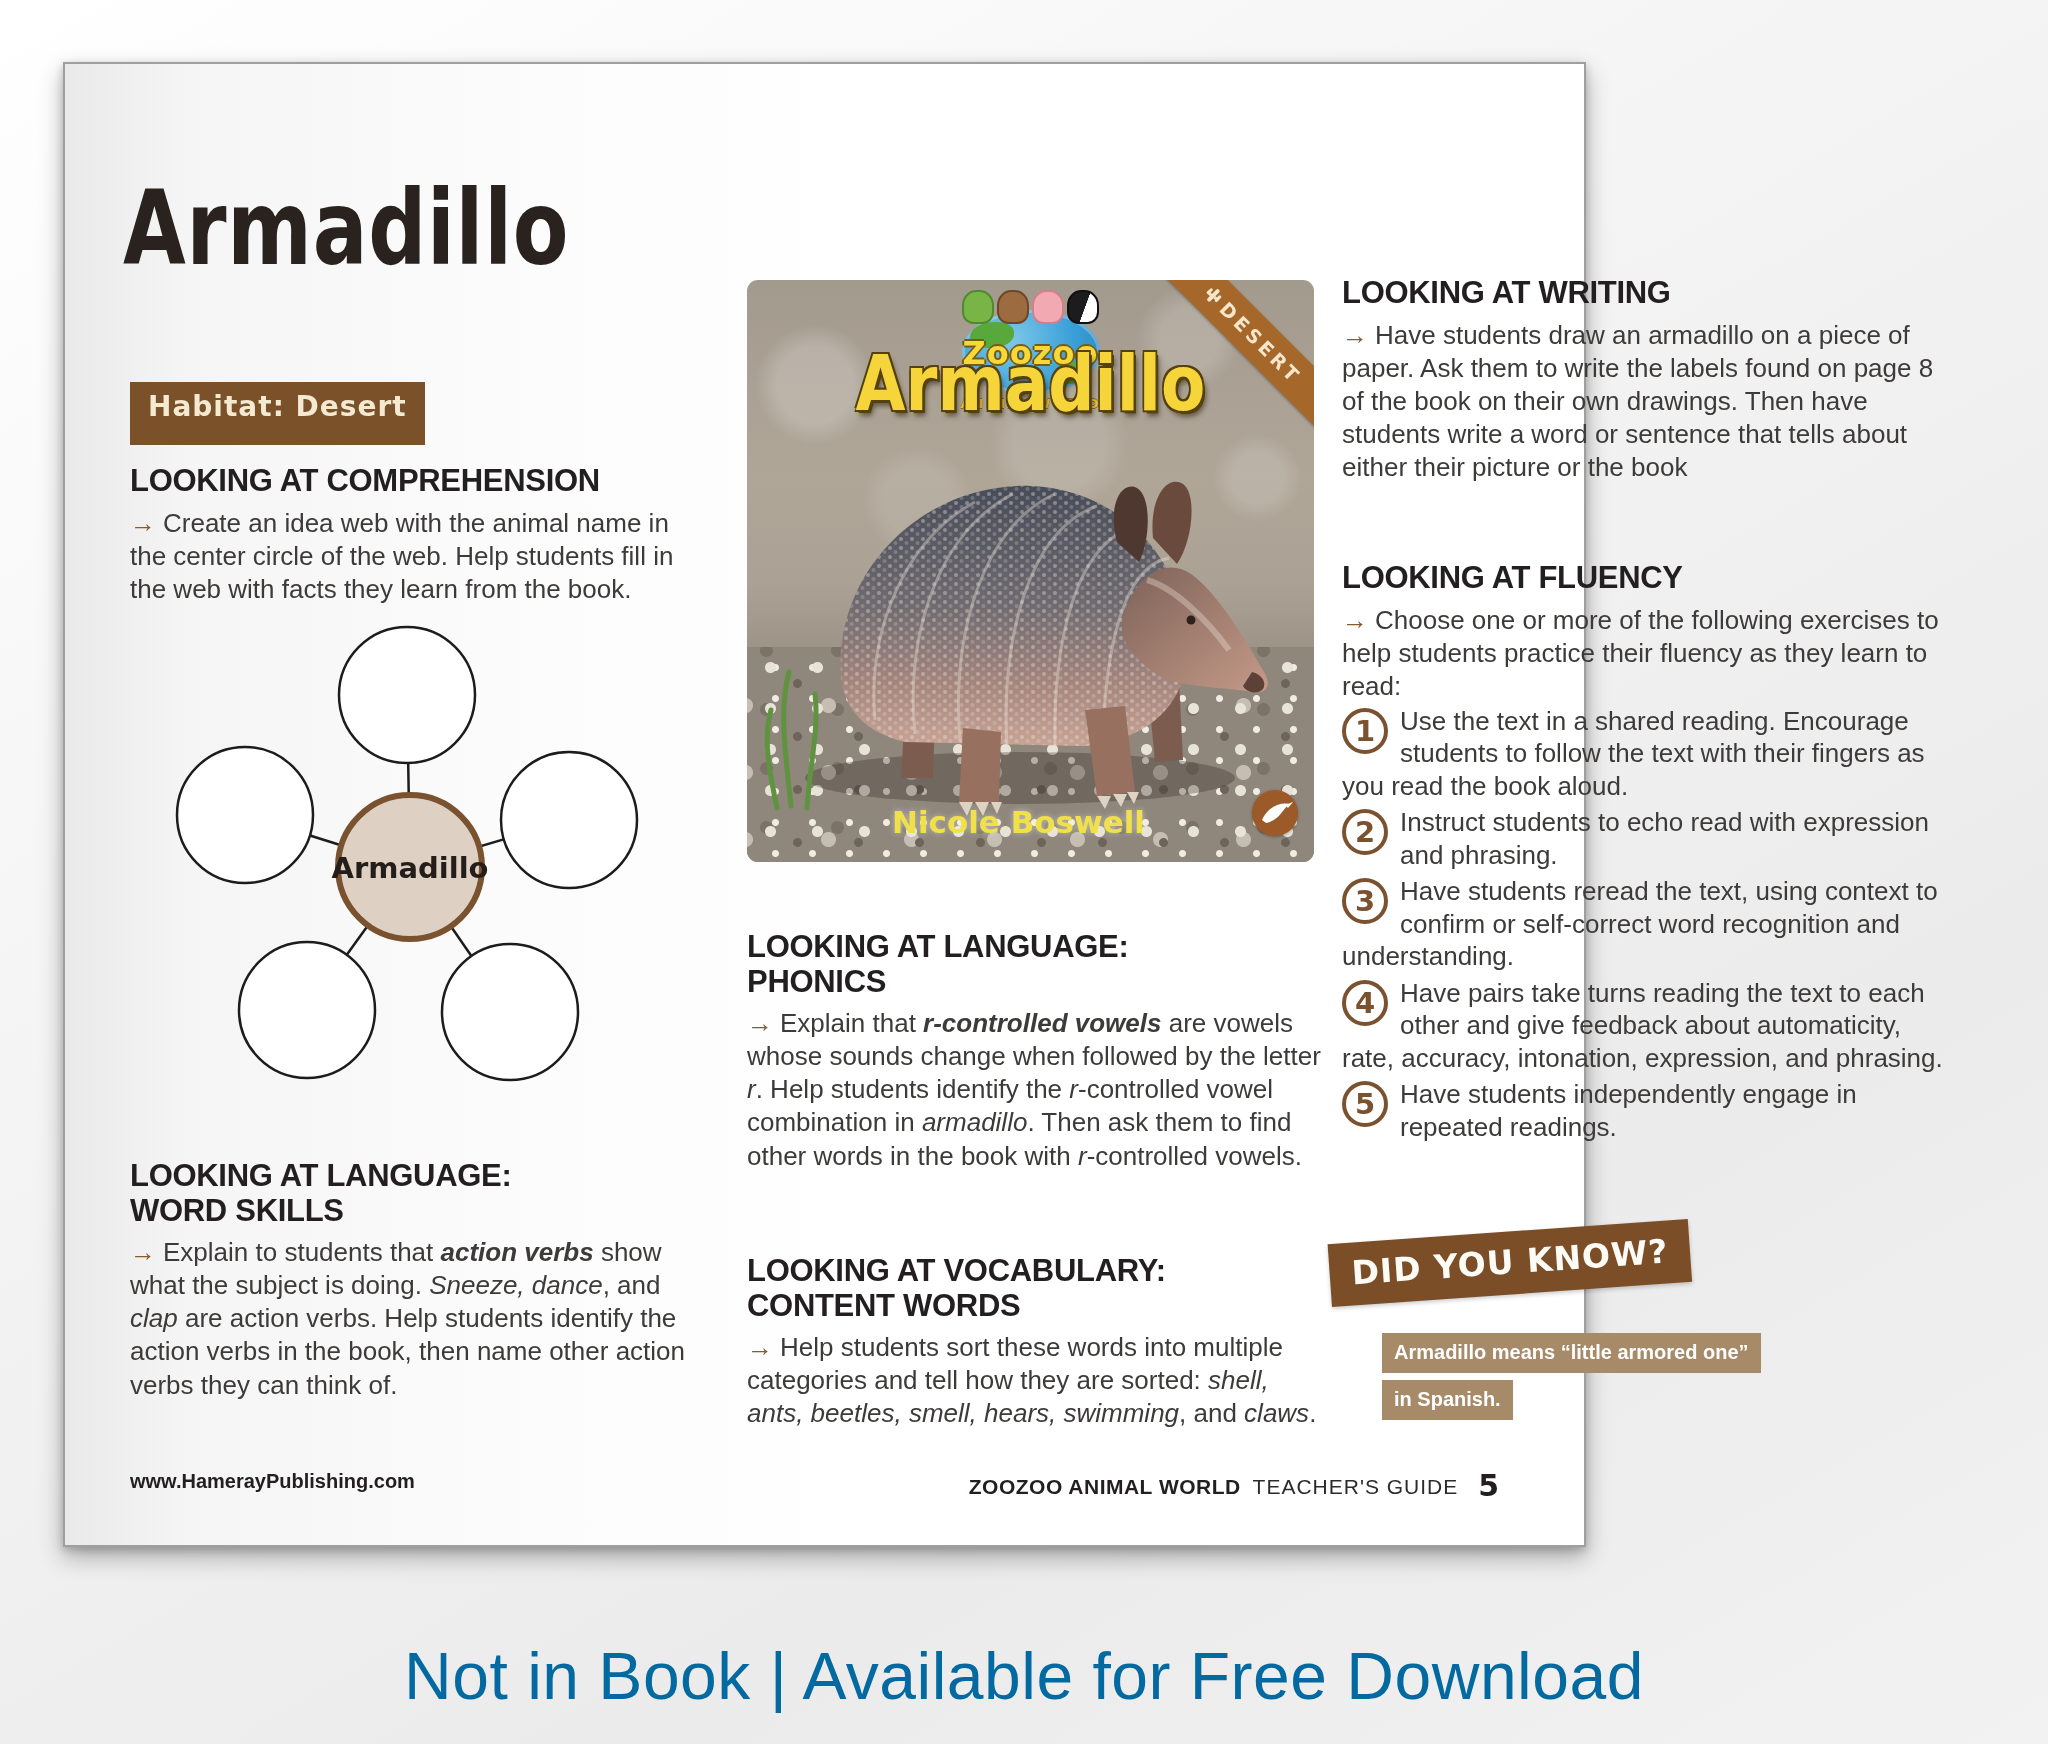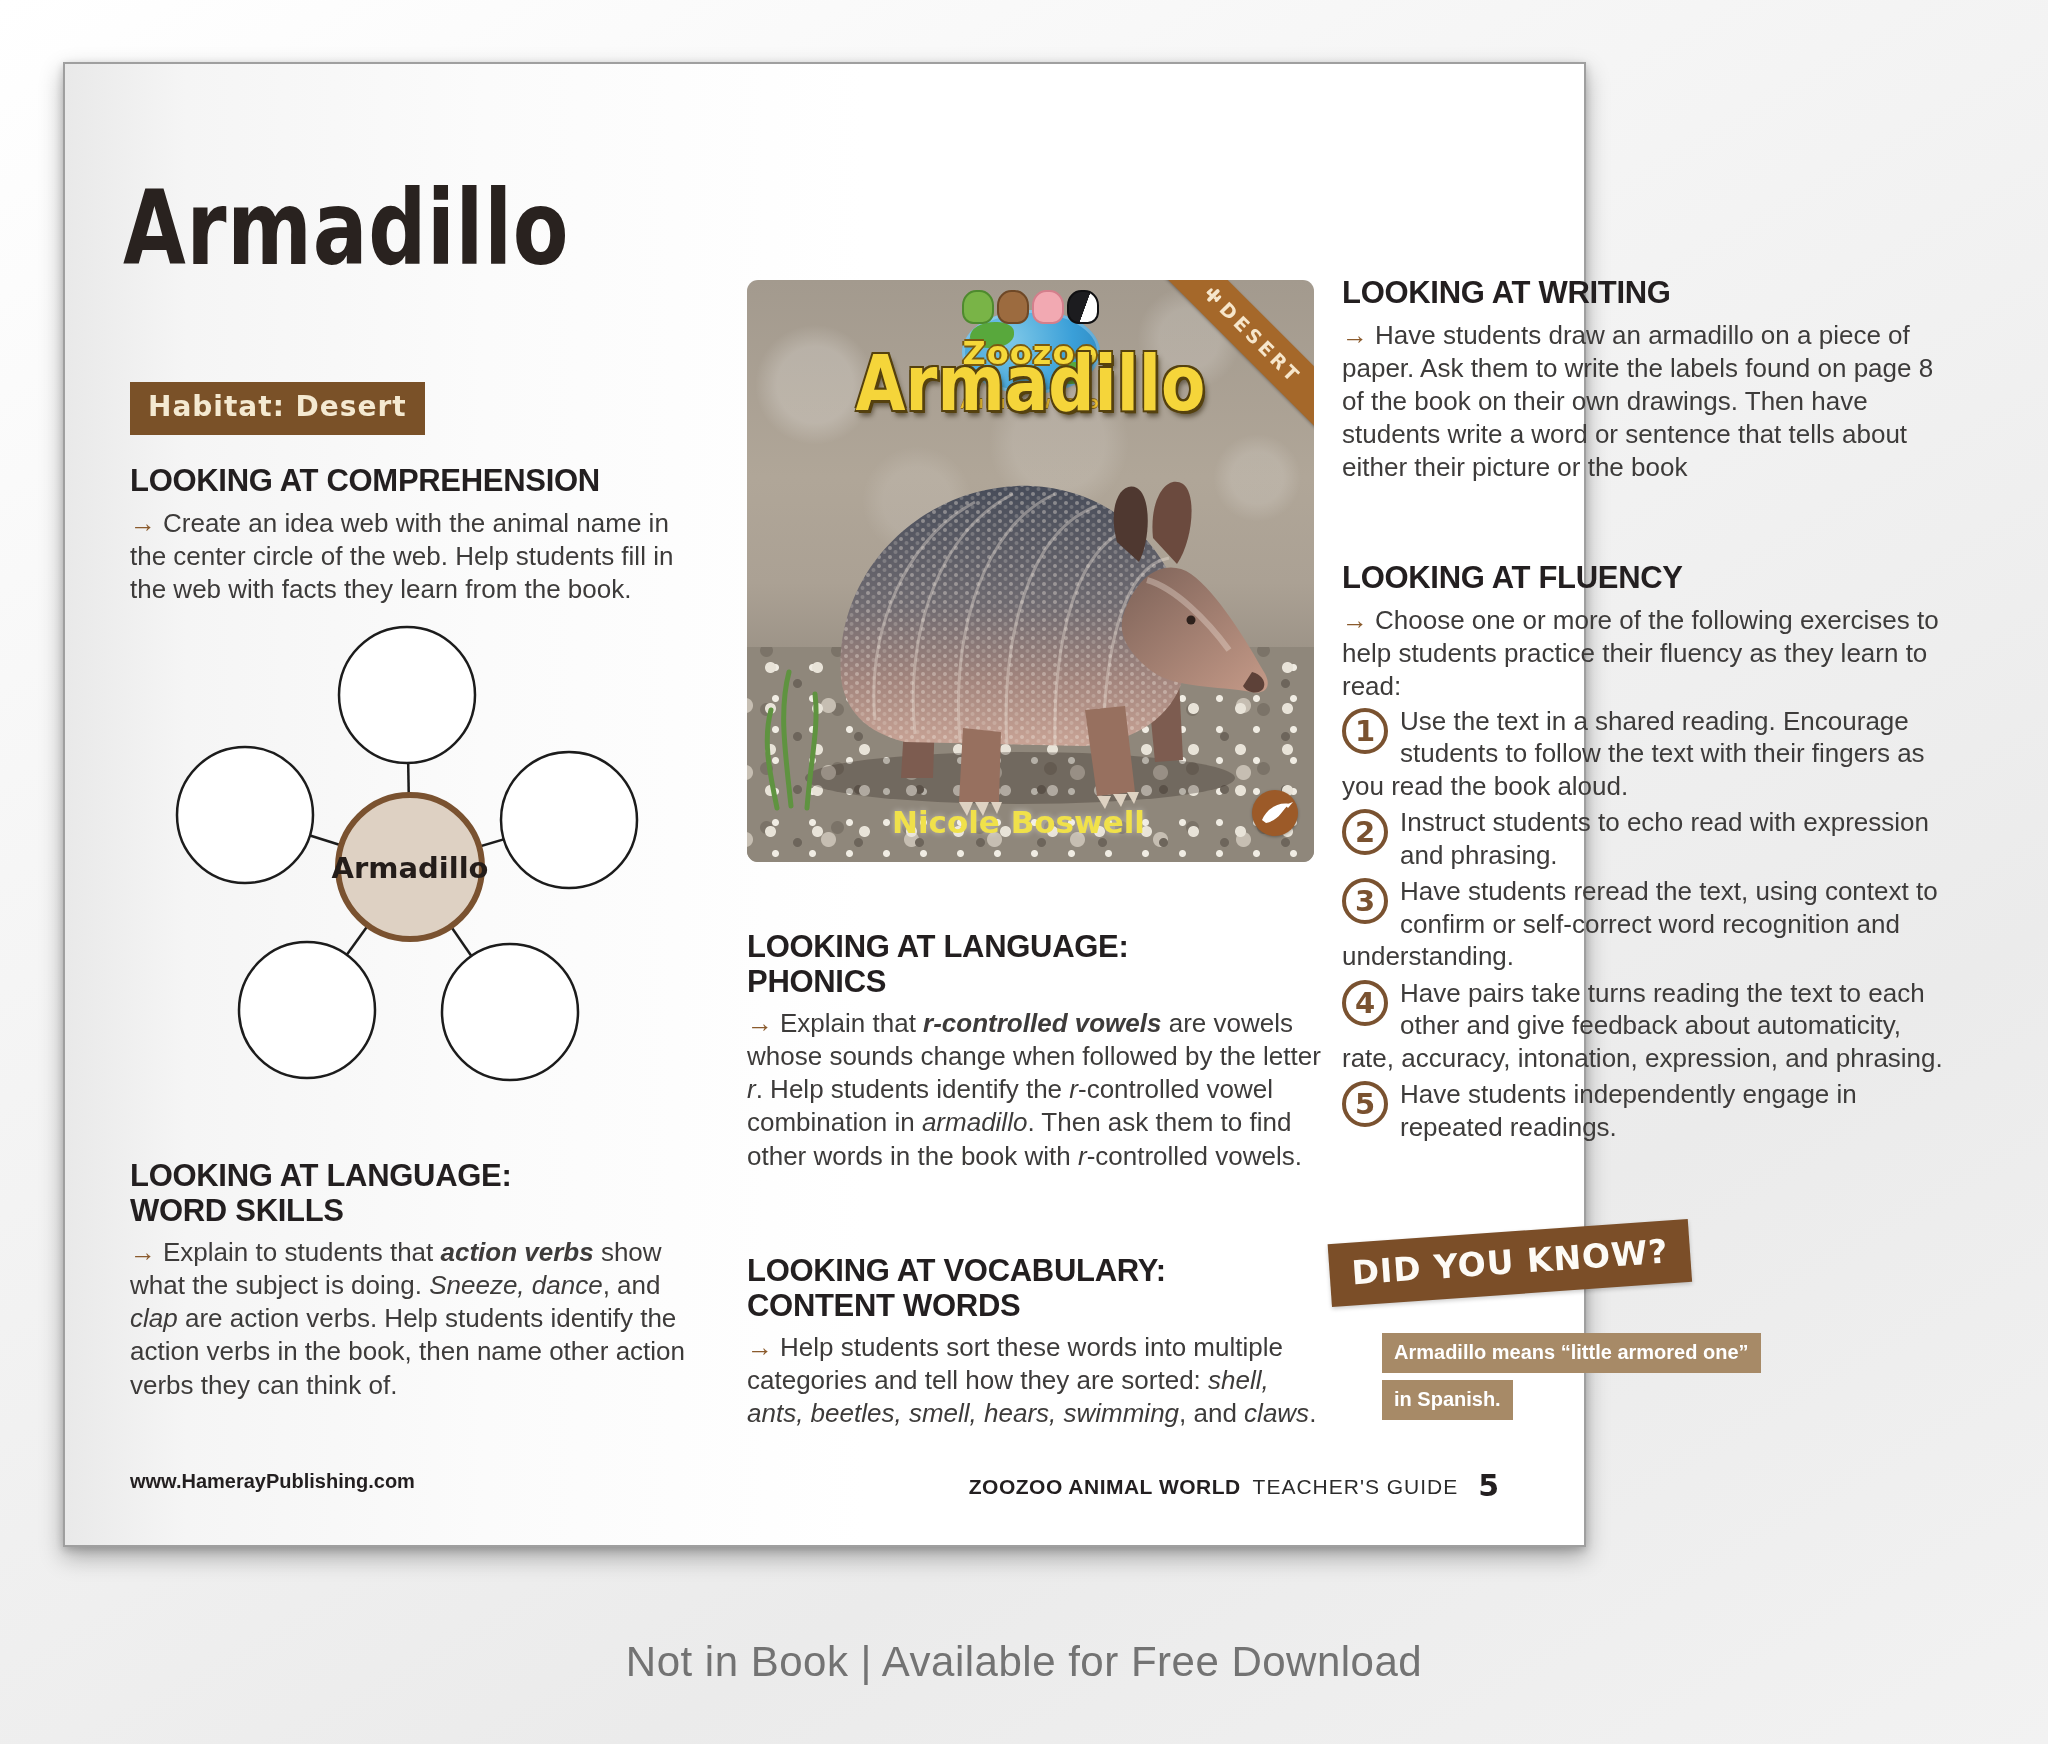--- a/index.html
+++ b/index.html
@@ -18,21 +18,21 @@
   .abs{position:absolute;}
   
   .main-title{
     left:58px;top:112px;font-family:"DejaVu Sans",sans-serif;font-weight:bold;
     font-size:104px;line-height:1;color:#29221f;letter-spacing:1px;
     transform:scaleX(0.78);transform-origin:left top;white-space:nowrap;
   }
   .badge{
     left:65px;top:318px;display:inline-block;background:#7a5128;color:#f4e9d1;
     font-family:"DejaVu Sans",sans-serif;font-weight:bold;font-size:28px;line-height:1;
-    padding:11px 18px 14px;letter-spacing:1px;
+    padding:11px 18px 24px;letter-spacing:1px;
   }
   .section{width:562px;}
   .sec-heading{
     margin:0 0 8px;font-weight:bold;font-size:31px;line-height:1.12;color:#231f20;
     letter-spacing:-0.3px;white-space:pre-line;
   }
   .body-p{margin:0;font-size:26px;line-height:1.27;color:#3d3b3a;}
   .arrow{color:#8a5a2c;font-weight:bold;margin-right:7px;}
   
   .web-svg{left:60px;top:545px;}
@@ -128,21 +128,21 @@
   }
   
   .footer-left{left:65px;top:1406px;font-weight:bold;font-size:20px;color:#231f20;}
   .footer-right{right:85px;top:1404px;font-size:21px;color:#231f20;white-space:nowrap;}
   .fr-series{font-weight:bold;letter-spacing:0.5px;}
   .fr-guide{font-weight:normal;letter-spacing:1px;color:#2b2b2b;margin-left:6px;}
   .fr-num{font-family:"DejaVu Sans",sans-serif;font-weight:bold;font-size:30px;margin-left:14px;vertical-align:-2px;}
   
   .caption{
     position:absolute;left:0;right:0;top:1638px;text-align:center;
-    font-size:42px;font-weight:400;color:#737373;letter-spacing:0.5px;
+    font-size:66px;font-weight:400;color:#0369a1;letter-spacing:0.5px;
   }
 </style>
 </head>
 <body>
 
 <div class="card">
 
   <div class="abs main-title">Armadillo</div>
 
   <div class="abs badge">Habitat: Desert</div>

